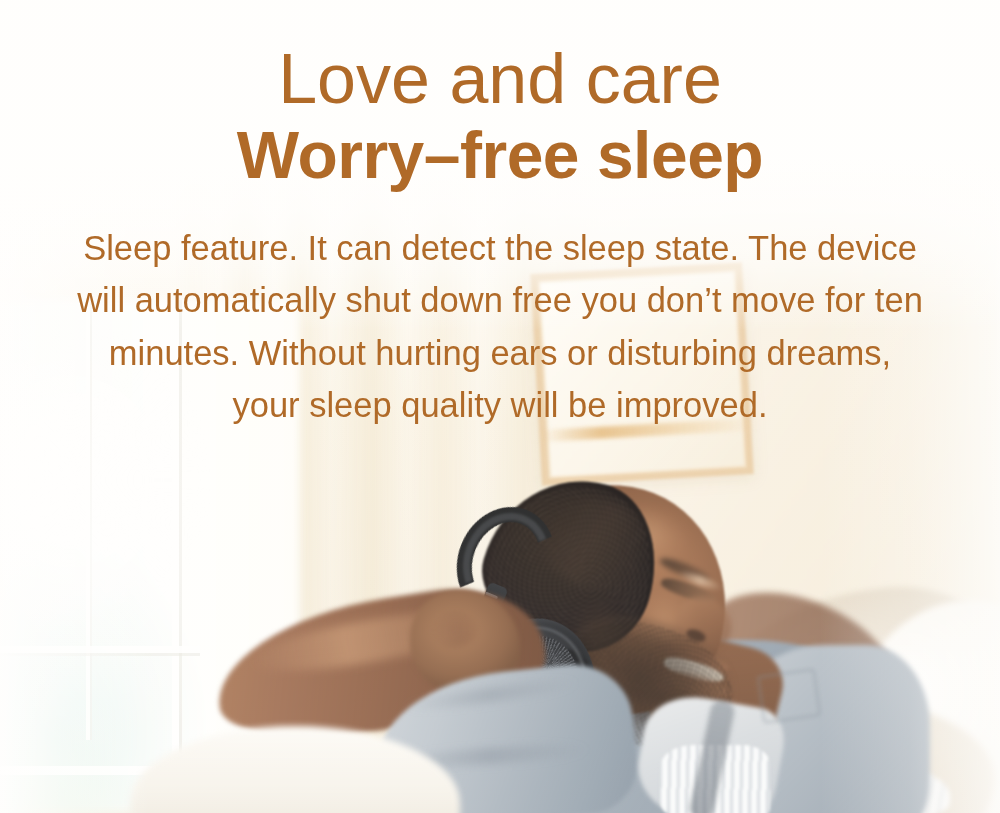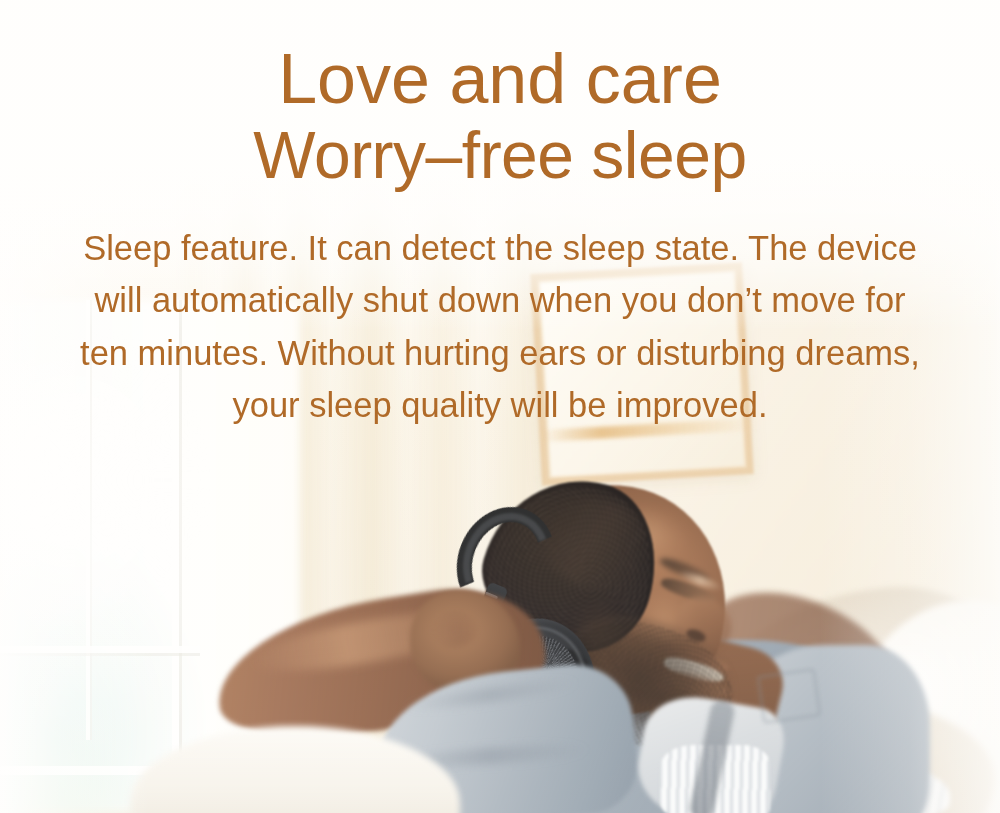--- a/index.html
+++ b/index.html
@@ -535,21 +535,21 @@
     position:absolute; left:0; top:44px; width:1000px;
     font-size:70px;
     font-weight:400;
     line-height:1.0;
     letter-spacing:0px;
     color:#B06A28;
   }
   .h-bold{
     position:absolute; left:0; top:122px; width:1000px;
     font-size:66px;
-    font-weight:400;
+    font-weight:700;
     line-height:1.0;
     letter-spacing:-.5px;
     color:#B06A28;
   }
   .body-copy{
     position:absolute; left:72px; top:222px; width:856px;
     font-size:34.5px;
     font-weight:400;
     line-height:1.52;
     color:#B06A28;
@@ -645,16 +645,16 @@
     <div class="left-fade"></div>
     <div class="right-fade"></div>
     <div class="top-fade"></div>
     <div class="photo-bloom"></div>
     <div class="photo-grade"></div>
   </div>
 
   <div class="text-layer">
     <div class="h-light">Love and care</div>
     <div class="h-bold">Worry–free sleep</div>
-    <div class="body-copy">Sleep feature. It can detect the sleep state. The device will automatically shut down when you don’t move for ten minutes. Without hurting ears or disturbing dreams, your sleep quality will be improved.</div>
+    <div class="body-copy">Sleep feature. It can detect the sleep state. The device will automatically shut down free you don’t move for ten minutes. Without hurting ears or disturbing dreams, your sleep quality will be improved.</div>
   </div>
 
 </div>
 
 </body></html>

